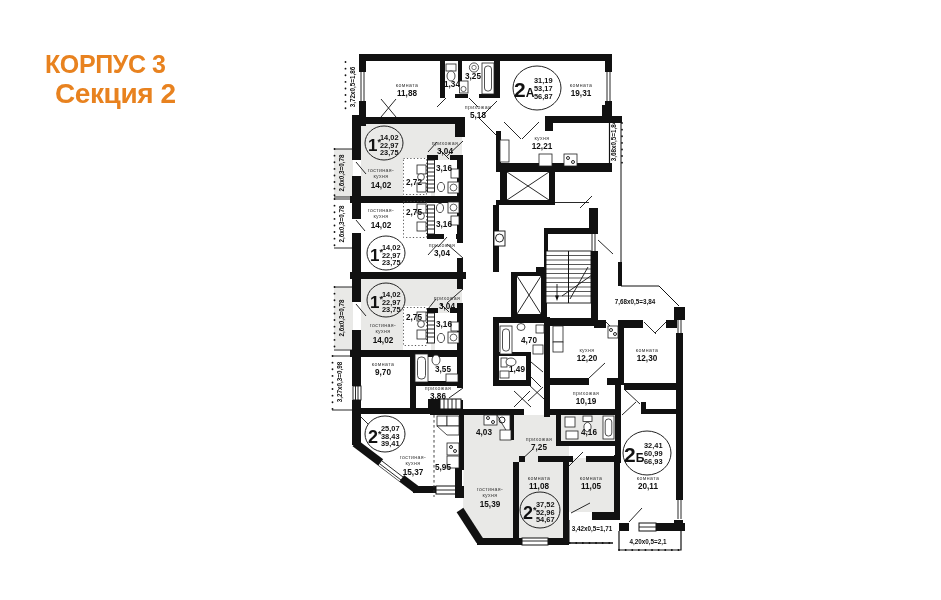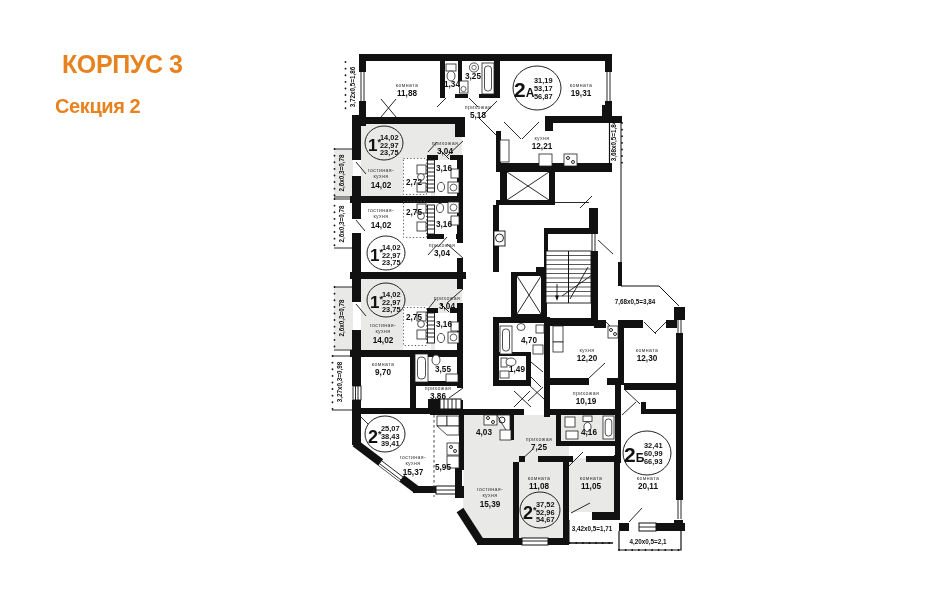--- a/index.html
+++ b/index.html
@@ -1,20 +1,20 @@
 <!DOCTYPE html>
 <html><head>
 <meta charset="utf-8">
 <style>
 html,body{margin:0;padding:0;background:#ffffff;width:941px;height:600px;overflow:hidden;}
 *{box-sizing:border-box;}
 .wrap{position:relative;width:941px;height:600px;font-family:"Liberation Sans",sans-serif;}
 svg{position:absolute;top:0;left:0;}
-.t1{position:absolute;left:62px;top:50px;color:#e8821f;font-size:25px;font-weight:bold;letter-spacing:-0.4px;text-align:right;}
-.t2{position:absolute;left:55px;top:95px;color:#e8821f;font-size:20px;font-weight:bold;letter-spacing:-0.4px;}
+.t1{position:absolute;left:45px;top:50px;color:#e8821f;font-size:25px;font-weight:bold;letter-spacing:-0.4px;text-align:right;}
+.t2{position:absolute;left:55px;top:78px;color:#e8821f;font-size:28px;font-weight:bold;letter-spacing:-0.4px;}
 .t3{position:absolute;left:55px;top:112px;color:#1a1a1a;font-size:19px;font-weight:bold;letter-spacing:-0.3px;}
 </style>
 </head>
 <body>
 <div class="wrap">
 
 <div class="t1">КОРПУС 3</div>
 
 <div class="t2">Секция 2</div>
 

